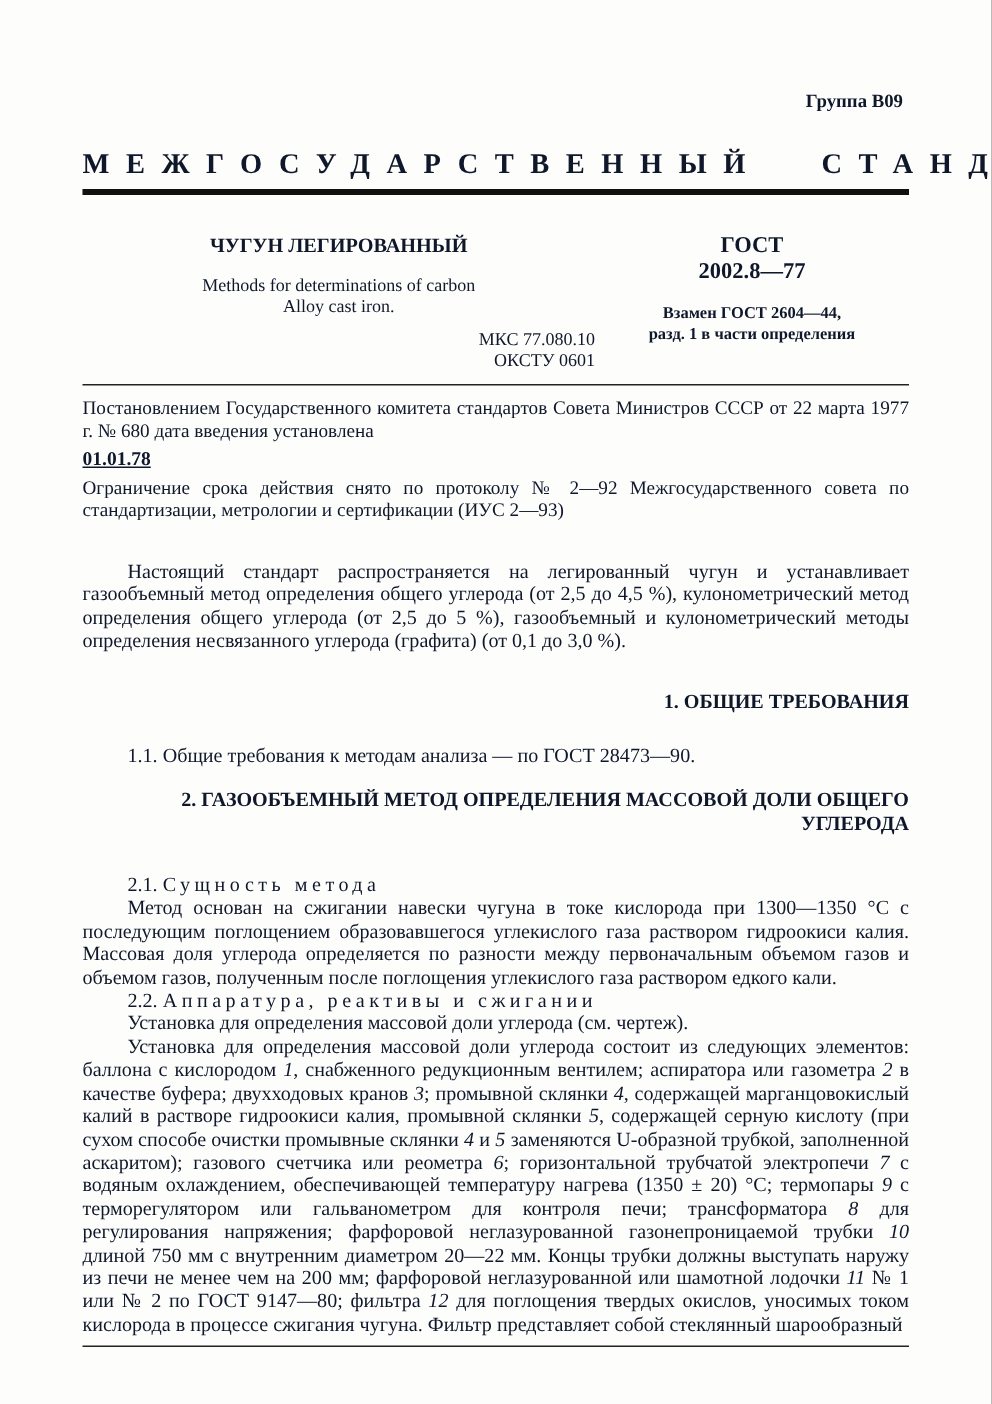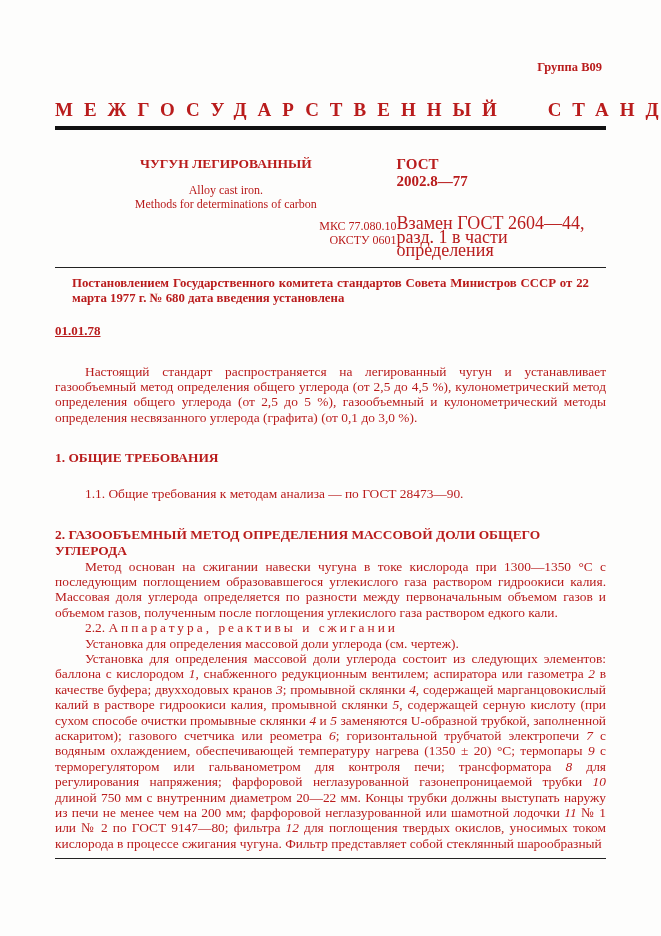--- a/index.html
+++ b/index.html
@@ -2,21 +2,21 @@
 <html lang="ru"><head>
 <meta charset="utf-8">
 <style>
   html, body { margin: 0; padding: 0; background: #888; }
   .page {
     position: relative;
     width: 661px;
     height: 936px;
     margin: 0 auto;
     background: #fdfdfc;
-    color: #b91c1c;
+    color: #0f172a;
     font-family: "Liberation Serif", "DejaVu Serif", serif;
     box-sizing: border-box;
     padding: 60px 55px 0 55px;
     overflow: hidden;
   }
   .group-label {
     text-align: right;
     font-weight: bold;
     font-size: 12.5px;
     padding-right: 4px;
@@ -38,65 +38,65 @@
   .title-row {
     display: flex;
     margin-top: 26px;
   }
   .title-left {
     width: 62%;
     text-align: center;
   }
   .title-right {
     width: 38%;
-    text-align: left;
+    text-align: center;
   }
   .title-ru { font-weight: bold; font-size: 13.5px; }
   .subtitle-ru { font-weight: bold; font-size: 12.5px; margin-top: 14px; }
   .title-en { font-size: 12px; margin-top: 11px; line-height: 14px; }
   .codes { text-align: right; font-size: 12px; margin-top: 9px; line-height: 13.5px; }
   .gost-label { font-weight: bold; font-size: 15px; line-height: 17px; }
   .gost-number { font-weight: bold; font-size: 15px; line-height: 17px; }
-  .replaces { font-weight: normal; font-size: 18px; margin-top: 27px; line-height: 13.5px; }
+  .replaces { font-weight: bold; font-size: 11px; margin-top: 13px; line-height: 13.5px; }
   .thin-rule { height: 1px; background: #222; }
   .rule-top { margin-top: 9px; }
   .bold-par {
-    font-weight: bold;
+    font-weight: normal;
     font-size: 12.8px;
     line-height: 15px;
     text-align: justify;
-    margin: 17px;
+    margin: 0;
   }
   .decree { margin-top: 8px; }
   .enact-date {
     font-weight: bold;
     font-size: 13px;
     text-decoration: underline;
     margin-top: 3px;
     padding-right: 2px;
   }
   .limitation { margin-top: 4px; }
   .body-par {
     font-size: 13.4px;
     line-height: 15.4px;
     text-align: justify;
     margin: 0;
   }
   .indent { text-indent: 30px; }
   .scope { margin-top: 25px; }
   .section-heading {
-    text-align: left;
+    text-align: right;
     font-weight: bold;
     font-size: 13.4px;
     margin: 0;
     font-family: Liberation Serif, serif;
   }
   .h1-heading { margin-top: 25px; }
   .clause-1-1 { margin-top: 20px; }
-  .h2-heading { margin-top: 25px; }
+  .h2-heading { margin-top: 14px; }
   .clause-heading { margin-top: 25px; }
   .spaced { letter-spacing: 3px; }
   .it { font-style: italic; }
   .method-par { margin-top: 0; }
   .setup-par { margin-top: 0; }
   .footer-rule { margin-top: 7px; }
 </style>
 </head>
 <body>
 
@@ -105,51 +105,53 @@
   <div class="group-label">Группа В09</div>
 
   <div class="standard-type">МЕЖГОСУДАРСТВЕННЫЙ СТАНДАРТ</div>
 
   <div class="thick-rule"></div>
 
   <div class="title-row">
     <div class="title-left">
       <div class="title-ru">ЧУГУН ЛЕГИРОВАННЫЙ</div>
       <div class="title-en">
+        <div>Methods for determinations of carbon</div>
         <div>Alloy cast iron.</div>
-        <div>Methods for determinations of carbon</div>
       </div>
       <div class="codes">
         <div>МКС 77.080.10</div>
         <div>ОКСТУ 0601</div>
       </div>
     </div>
     <div class="title-right">
       <div class="gost-label">ГОСТ</div>
       <div class="gost-number">2002.8—77</div>
       <div class="replaces">
         <div>Взамен ГОСТ 2604—44,</div>
         <div>разд. 1 в части определения</div>
       </div>
     </div>
   </div>
 
   <div class="thin-rule rule-top"></div>
 
   <p class="bold-par decree">Постановлением Государственного комитета стандартов Совета Министров СССР от 22 марта 1977 г. № 680 дата введения установлена</p>
   <div class="enact-date">01.01.78</div>
+  <p class="bold-par limitation">Ограничение срока действия снято по протоколу № 2—92 Межгосударственного совета по стандартизации, метрологии и сертификации (ИУС 2—93)</p>
 
   <p class="body-par indent scope">Настоящий стандарт распространяется на легированный чугун и устанавливает газообъемный метод определения общего углерода (от 2,5 до 4,5 %), кулонометрический метод определения общего углерода (от 2,5 до 5 %), газообъемный и кулонометрический методы определения несвязанного углерода (графита) (от 0,1 до 3,0 %).</p>
 
   <h3 class="section-heading h1-heading">1. ОБЩИЕ ТРЕБОВАНИЯ</h3>
 
   <p class="body-par indent clause-1-1">1.1. Общие требования к методам анализа — по ГОСТ 28473—90.</p>
 
   <h3 class="section-heading h2-heading">2. ГАЗООБЪЕМНЫЙ МЕТОД ОПРЕДЕЛЕНИЯ МАССОВОЙ ДОЛИ ОБЩЕГО УГЛЕРОДА</h3>
 
+  <p class="body-par indent clause-heading"><span>2.1.</span> <span class="spaced">Сущность метода</span></p>
 
   <p class="body-par indent method-par">Метод основан на сжигании навески чугуна в токе кислорода при 1300—1350 °С с последующим поглощением образовавшегося углекислого газа раствором гидроокиси калия. Массовая доля углерода определяется по разности между первоначальным объемом газов и объемом газов, полученным после поглощения углекислого газа раствором едкого кали.</p>
 
   <p class="body-par indent"><span>2.2.</span> <span class="spaced">Аппаратура, реактивы и сжигании</span></p>
 
   <p class="body-par indent">Установка для определения массовой доли углерода (см. чертеж).</p>
 
   <p class="body-par indent setup-par"><span>Установка для определения массовой доли углерода состоит из следующих элементов: баллона с кислородом </span><span class="it">1</span><span>, снабженного редукционным вентилем; аспиратора или газометра </span><span class="it">2</span><span> в качестве буфера; двухходовых кранов </span><span class="it">3</span><span>; промывной склянки </span><span class="it">4</span><span>, содержащей марганцовокислый калий в растворе гидроокиси калия, промывной склянки </span><span class="it">5</span><span>, содержащей серную кислоту (при сухом способе очистки промывные склянки </span><span class="it">4</span><span> и </span><span class="it">5</span><span> заменяются U-образной трубкой, заполненной аскаритом); газового счетчика или реометра </span><span class="it">6</span><span>; горизонтальной трубчатой электропечи </span><span class="it">7</span><span> с водяным охлаждением, обеспечивающей температуру нагрева (1350 ± 20) °С; термопары </span><span class="it">9</span><span> с терморегулятором или гальванометром для контроля печи; трансформатора </span><span class="it">8</span><span> для регулирования напряжения; фарфоровой неглазурованной газонепроницаемой трубки </span><span class="it">10</span><span> длиной 750 мм с внутренним диаметром 20—22 мм. Концы трубки должны выступать наружу из печи не менее чем на 200 мм; фарфоровой неглазурованной или шамотной лодочки </span><span class="it">11</span><span> № 1 или № 2 по ГОСТ 9147—80; фильтра </span><span class="it">12</span><span> для поглощения твердых окислов, уносимых током кислорода в процессе сжигания чугуна. Фильтр представляет собой стеклянный шарообразный</span></p>
 
   <div class="thin-rule footer-rule"></div>

